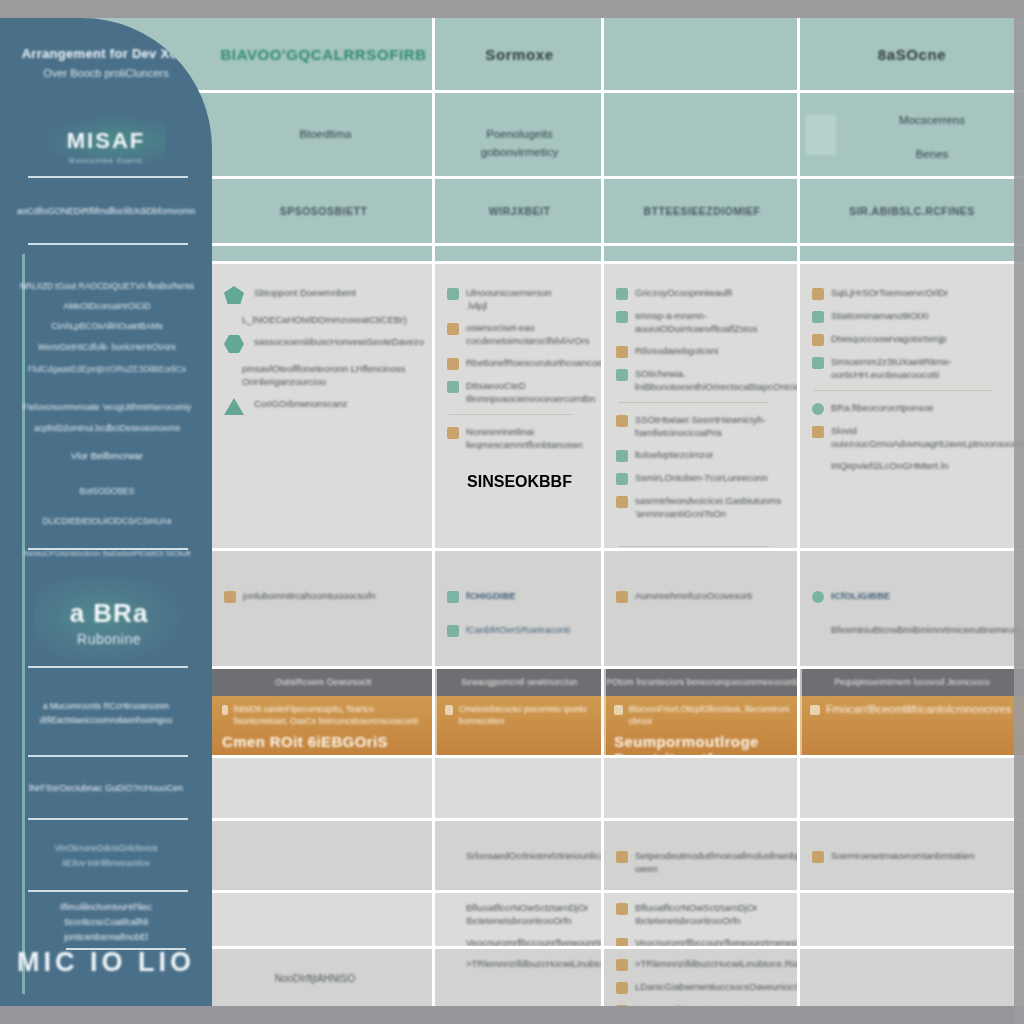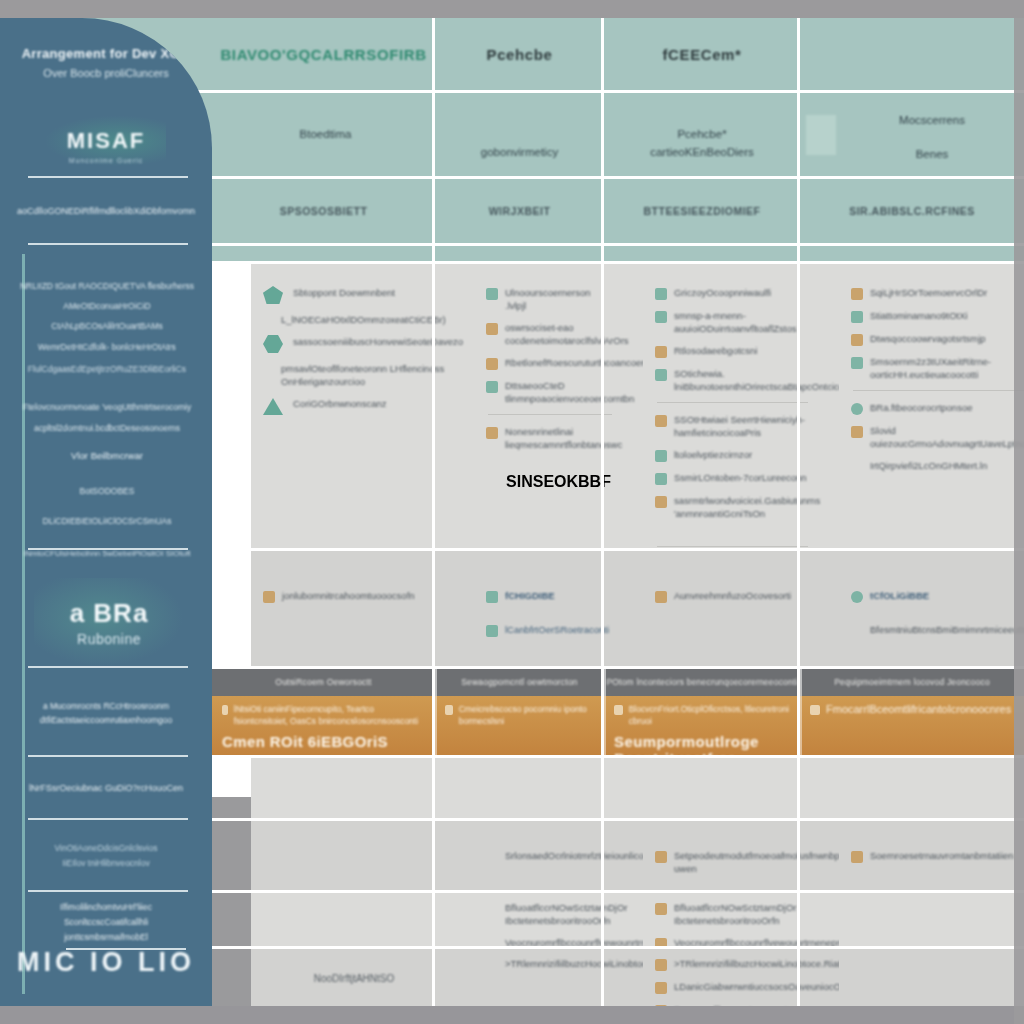--- a/index.html
+++ b/index.html
@@ -3,21 +3,21 @@
 <meta charset="utf-8">
 <style>
   html,body{margin:0;padding:0;background:#9a9a9c;}
   body{width:1024px;height:1024px;overflow:hidden;font-family:"Liberation Sans",sans-serif;}
 
   .stage{position:relative;width:1024px;height:1024px;background:#9a9a9c;}
 
   
   .sheet{
     position:absolute;left:0;top:18px;width:1024px;height:779px;
-    background:#ffffff;
+    background:#fde047;
   }
 
   
   .rowline{position:absolute;left:0;width:1024px;height:3px;background:#ffffff;}
   .colline{position:absolute;top:0;width:3px;background:#ffffff;}
 
   
   .hdr{position:absolute;left:0;top:0;width:1024px;height:206px;background:#a6c5c0;}
   .hdr-r1{position:absolute;left:0;top:0;width:1024px;height:72px;}
   .hdr-r2{position:absolute;left:0;top:75px;width:1024px;height:83px;}
@@ -59,21 +59,21 @@
   .side-brand{position:absolute;left:34px;top:560px;width:150px;height:88px;
              display:flex;flex-direction:column;align-items:center;justify-content:center;
              background:radial-gradient(ellipse at 45% 45%, rgba(95,175,150,.40), rgba(74,112,137,0) 70%);}
   .side-brand .b1{font-size:26px;font-weight:bold;color:#f3f8fa;letter-spacing:1px;filter:blur(1.1px);}
   .side-brand .b2{font-size:14px;color:#dbe8ef;letter-spacing:.5px;margin-top:2px;filter:blur(1.2px);}
 
   .side-foot{position:absolute;left:0;bottom:28px;width:212px;text-align:center;}
   .side-foot span{font-size:27px;font-weight:bold;color:#eef5f8;letter-spacing:4px;filter:blur(1px);}
 
   
-  .cell{position:absolute;box-sizing:border-box;padding:12px 29px 10px 12px;background:#dbdbd9;margin-left:39px;}
+  .cell{position:absolute;box-sizing:border-box;padding:12px 29px 10px 12px;background:#dbdbd9;}
   .cell.alt{background:#d2d2d0;}
   .bullet{display:flex;align-items:flex-start;margin-bottom:9px;}
   .bullet .ic{width:12px;height:12px;margin-right:7px;margin-top:2px;flex:0 0 auto;
               border-radius:2px;background:#b9b48f;opacity:.85;filter:blur(.6px);}
   .bullet .ic.t{background:#6fae9d;}
   .bullet .ic.o{background:#c79a5a;}
   .bullet .tx{font-size:9.5px;line-height:13px;color:#4d555c;filter:blur(1px);}
   .bullet.ind{padding-left:18px;}
   .hr{height:1px;background:#c3c3c0;margin:8px 2px 10px 2px;}
   .shape{width:20px;height:18px;margin-right:10px;flex:0 0 auto;background:#4f9e8b;opacity:.85;filter:blur(.5px);}
@@ -108,43 +108,40 @@
 
   <div class="sheet">
 
     <div class="hdr"></div>
 
     <div class="hdr-r1">
       <div class="hcell accent" style="left:212px;width:223px;">
         <span>BIAVOO'GQCALRRSOFIRB</span>
       </div>
       <div class="hcell" style="left:435px;width:169px;">
-        <span>Pcehcbe</span>
-      </div>
-      <div class="hcell" style="left:604px;width:196px;">
-        <span>fCEECem*</span>
+        <span>Sormoxe</span>
+      </div>
+      <div class="hcell" style="left:800px;width:224px;">
+        <span>8aSOcne</span>
       </div>
     </div>
 
     <div class="hdr-r2">
       <div class="h2cell" style="left:214px;width:223px;">
         <span>Btoedtima</span>
           <br>
       </div>
 
+      <div class="h2cell" style="left:435px;width:169px;">
+        <span>Poenolugeits</span>
+      </div>
       <div class="h2cell" style="left:435px;width:169px;top:18px;">
         <span>gobonvirmeticy</span>
       </div>
 
-      <div class="h2cell" style="left:604px;width:196px;">
-        <span>Pcehcbe*</span>
-      </div>
-      <div class="h2cell" style="left:604px;width:196px;top:18px;">
-        <span>cartieoKEnBeoDiers</span>
-      </div>
 
       <div class="h2cell" style="left:840px;width:184px;top:-14px;">
         <span>Mocscerrens</span>
       </div>
       <div class="h2cell" style="left:840px;width:184px;top:20px;">
         <span>Benes</span>
       </div>
       <div style="position:absolute;left:806px;top:22px;width:30px;height:40px;background:#bcd6cf;opacity:.8;filter:blur(1.3px);"></div>
     </div>
 

